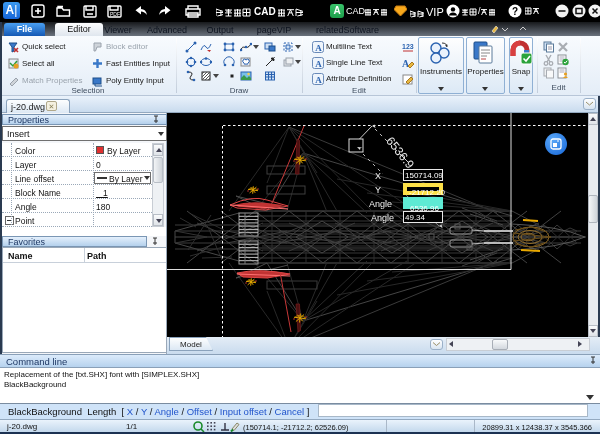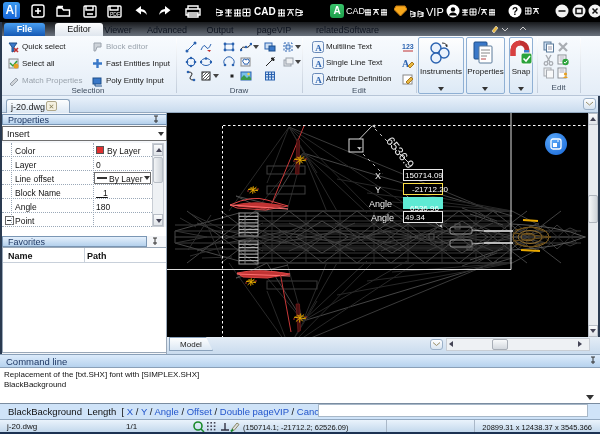--- a/index.html
+++ b/index.html
@@ -699,21 +699,21 @@
 <path d="M196 41 L216 61" stroke="#bbb" stroke-dasharray="3 4"></path>
 <path d="M233 41 L241 49" stroke="#ccc"></path>
 <path d="M236 79 l4 4 l-1 -4.5 l4.5 1 z" fill="#ddd"></path>
 <path d="M240 83 L272 113" stroke="#888"></path>
 <path d="M272 113 l3.5 2 l-1 -3.5 z" fill="#ccc"></path>
 </svg>
     <div class="abs" style="left:227px;top:21px;color:#e8e8e8;font-size:12px;transform:rotate(51deg);transform-origin:0 0">6536.9</div>
     <div class="abs" style="left:208px;top:58px;color:#f0f0f0;font-size:9px">X</div>
     <div class="abs" style="left:236px;top:56px;width:40px;height:12px;background:#000;border:1px solid #e8e8e8;color:#fff;font-size:8px;line-height:11px;padding-left:1px">150714.09</div>
     <div class="abs" style="left:208px;top:72px;color:#f0f0f0;font-size:9px">Y</div>
-    <div class="abs" style="left:236px;top:70px;width:40px;height:12px;background:#000;border:1px solid #fde047;color:#fff;font-size:8px;line-height:11px;padding-left:8px">-21712.20</div>
+    <div class="abs" style="left:236px;top:70px;width:40px;height:12px;background:#000;border:4px solid #fde047;color:#fff;font-size:8px;line-height:11px;padding-left:2px">-21712.20</div>
     <div class="abs" style="left:202px;top:86px;color:#f0f0f0;font-size:9px">Angle</div>
     <div class="abs" style="left:236px;top:84px;width:40px;height:12px;background:#2a7fff;border:6px solid #5eead4;color:#fff;font-size:8px;line-height:11px;padding-left:1px">6536.96</div>
     <div class="abs" style="left:204px;top:100px;color:#f0f0f0;font-size:9px">Angle</div>
     <div class="abs" style="left:236px;top:98px;width:40px;height:12px;background:#000;border:1px solid #e8e8e8;color:#fff;font-size:8px;line-height:11px;padding-left:1px">49.34</div>
     <div class="abs" style="left:378px;top:20px;width:22px;height:22px;border-radius:50%;background:radial-gradient(circle at 35% 30%,#5aa8f8,#1565d8)"></div>
     <svg class="abs" style="left:383px;top:25px" width="12" height="12">
       <rect x="1" y="1" width="10" height="10" rx="2" fill="none" stroke="#fff" stroke-width="1.3"></rect>
       <rect x="3" y="5" width="4" height="4" fill="#fff"></rect>
       <path d="M7 3 h2" stroke="#fff"></path>
     </svg>
@@ -744,21 +744,21 @@
   </svg>
 <div class="abs" style="left:0px;top:354px;width:600px;height:14px;background:linear-gradient(#dcebfb,#b6d2ee);border-top:1px solid #8aa0b8;border-bottom:1px solid #8aa0b8;font-size:9.5px;color:#1f3864;padding:1px 0 0 6px">Command line</div>
 <svg class="abs" style="left:589px;top:356px;" width="8" height="9">
     <path d="M2 1 h4 M4 1 v5 M2 6 h4 M4 6 v2" stroke="#333"></path>
   </svg>
 <div class="abs" style="left:0px;top:368px;width:600px;height:35px;background:#fff"></div>
 <div class="abs" style="left:4px;top:370px;font-size:8px;color:#111">Replacement of the [txt.SHX] font with [SIMPLEX.SHX]</div>
 <div class="abs" style="left:4px;top:380px;font-size:8px;color:#111">BlackBackground</div>
 <div class="abs" style="left:586px;top:395px;width:0;height:0;border:4px solid transparent;border-top:5px solid #333"></div>
 <div class="abs" style="left:0px;top:403px;width:600px;height:16px;background:#cfe3f8;border-top:1px solid #7a8ca0"></div>
-<div class="abs" style="left:8px;top:406px;font-size:9.5px;color:#111">BlackBackground&nbsp; Length&nbsp; [ <span style="color:#2255cc">X</span> / <span style="color:#2255cc">Y</span> / <span style="color:#2255cc">Angle</span> / <span style="color:#2255cc">Offset</span> / <span style="color:#2255cc">Double pageVIP</span> / <span style="color:#2255cc">Cancel</span> ]</div>
+<div class="abs" style="left:8px;top:406px;font-size:9.5px;color:#111">BlackBackground&nbsp; Length&nbsp; [ <span style="color:#2255cc">X</span> / <span style="color:#2255cc">Y</span> / <span style="color:#2255cc">Angle</span> / <span style="color:#2255cc">Offset</span> / <span style="color:#2255cc">Input offset</span> / <span style="color:#2255cc">Cancel</span> ]</div>
 <div class="abs" style="left:318px;top:404px;width:270px;height:13px;background:#fff;border:1px solid #a8b8c8"></div>
 <div class="abs" style="left:0px;top:419px;width:600px;height:15px;background:linear-gradient(#eaf3fc,#bdd4ea);border-top:1px solid #93a9c0"></div>
 <div class="abs" style="left:7px;top:422px;font-size:8px;color:#111">j-20.dwg</div>
 <div class="abs" style="left:126px;top:422px;font-size:8px;color:#111">1/1</div>
 <svg class="abs" style="left:193px;top:420px" width="50" height="13">
 <circle cx="5" cy="6" r="4" fill="none" stroke="#1a8a2a" stroke-width="1.6"></circle>
     <path d="M8 9 l3 3" stroke="#1a8a2a" stroke-width="1.6"></path>
 <g fill="#445">
       <rect x="14.0" y="2.0" width="1.6" height="1.6"></rect>
       <rect x="14.0" y="5.4" width="1.6" height="1.6"></rect>

